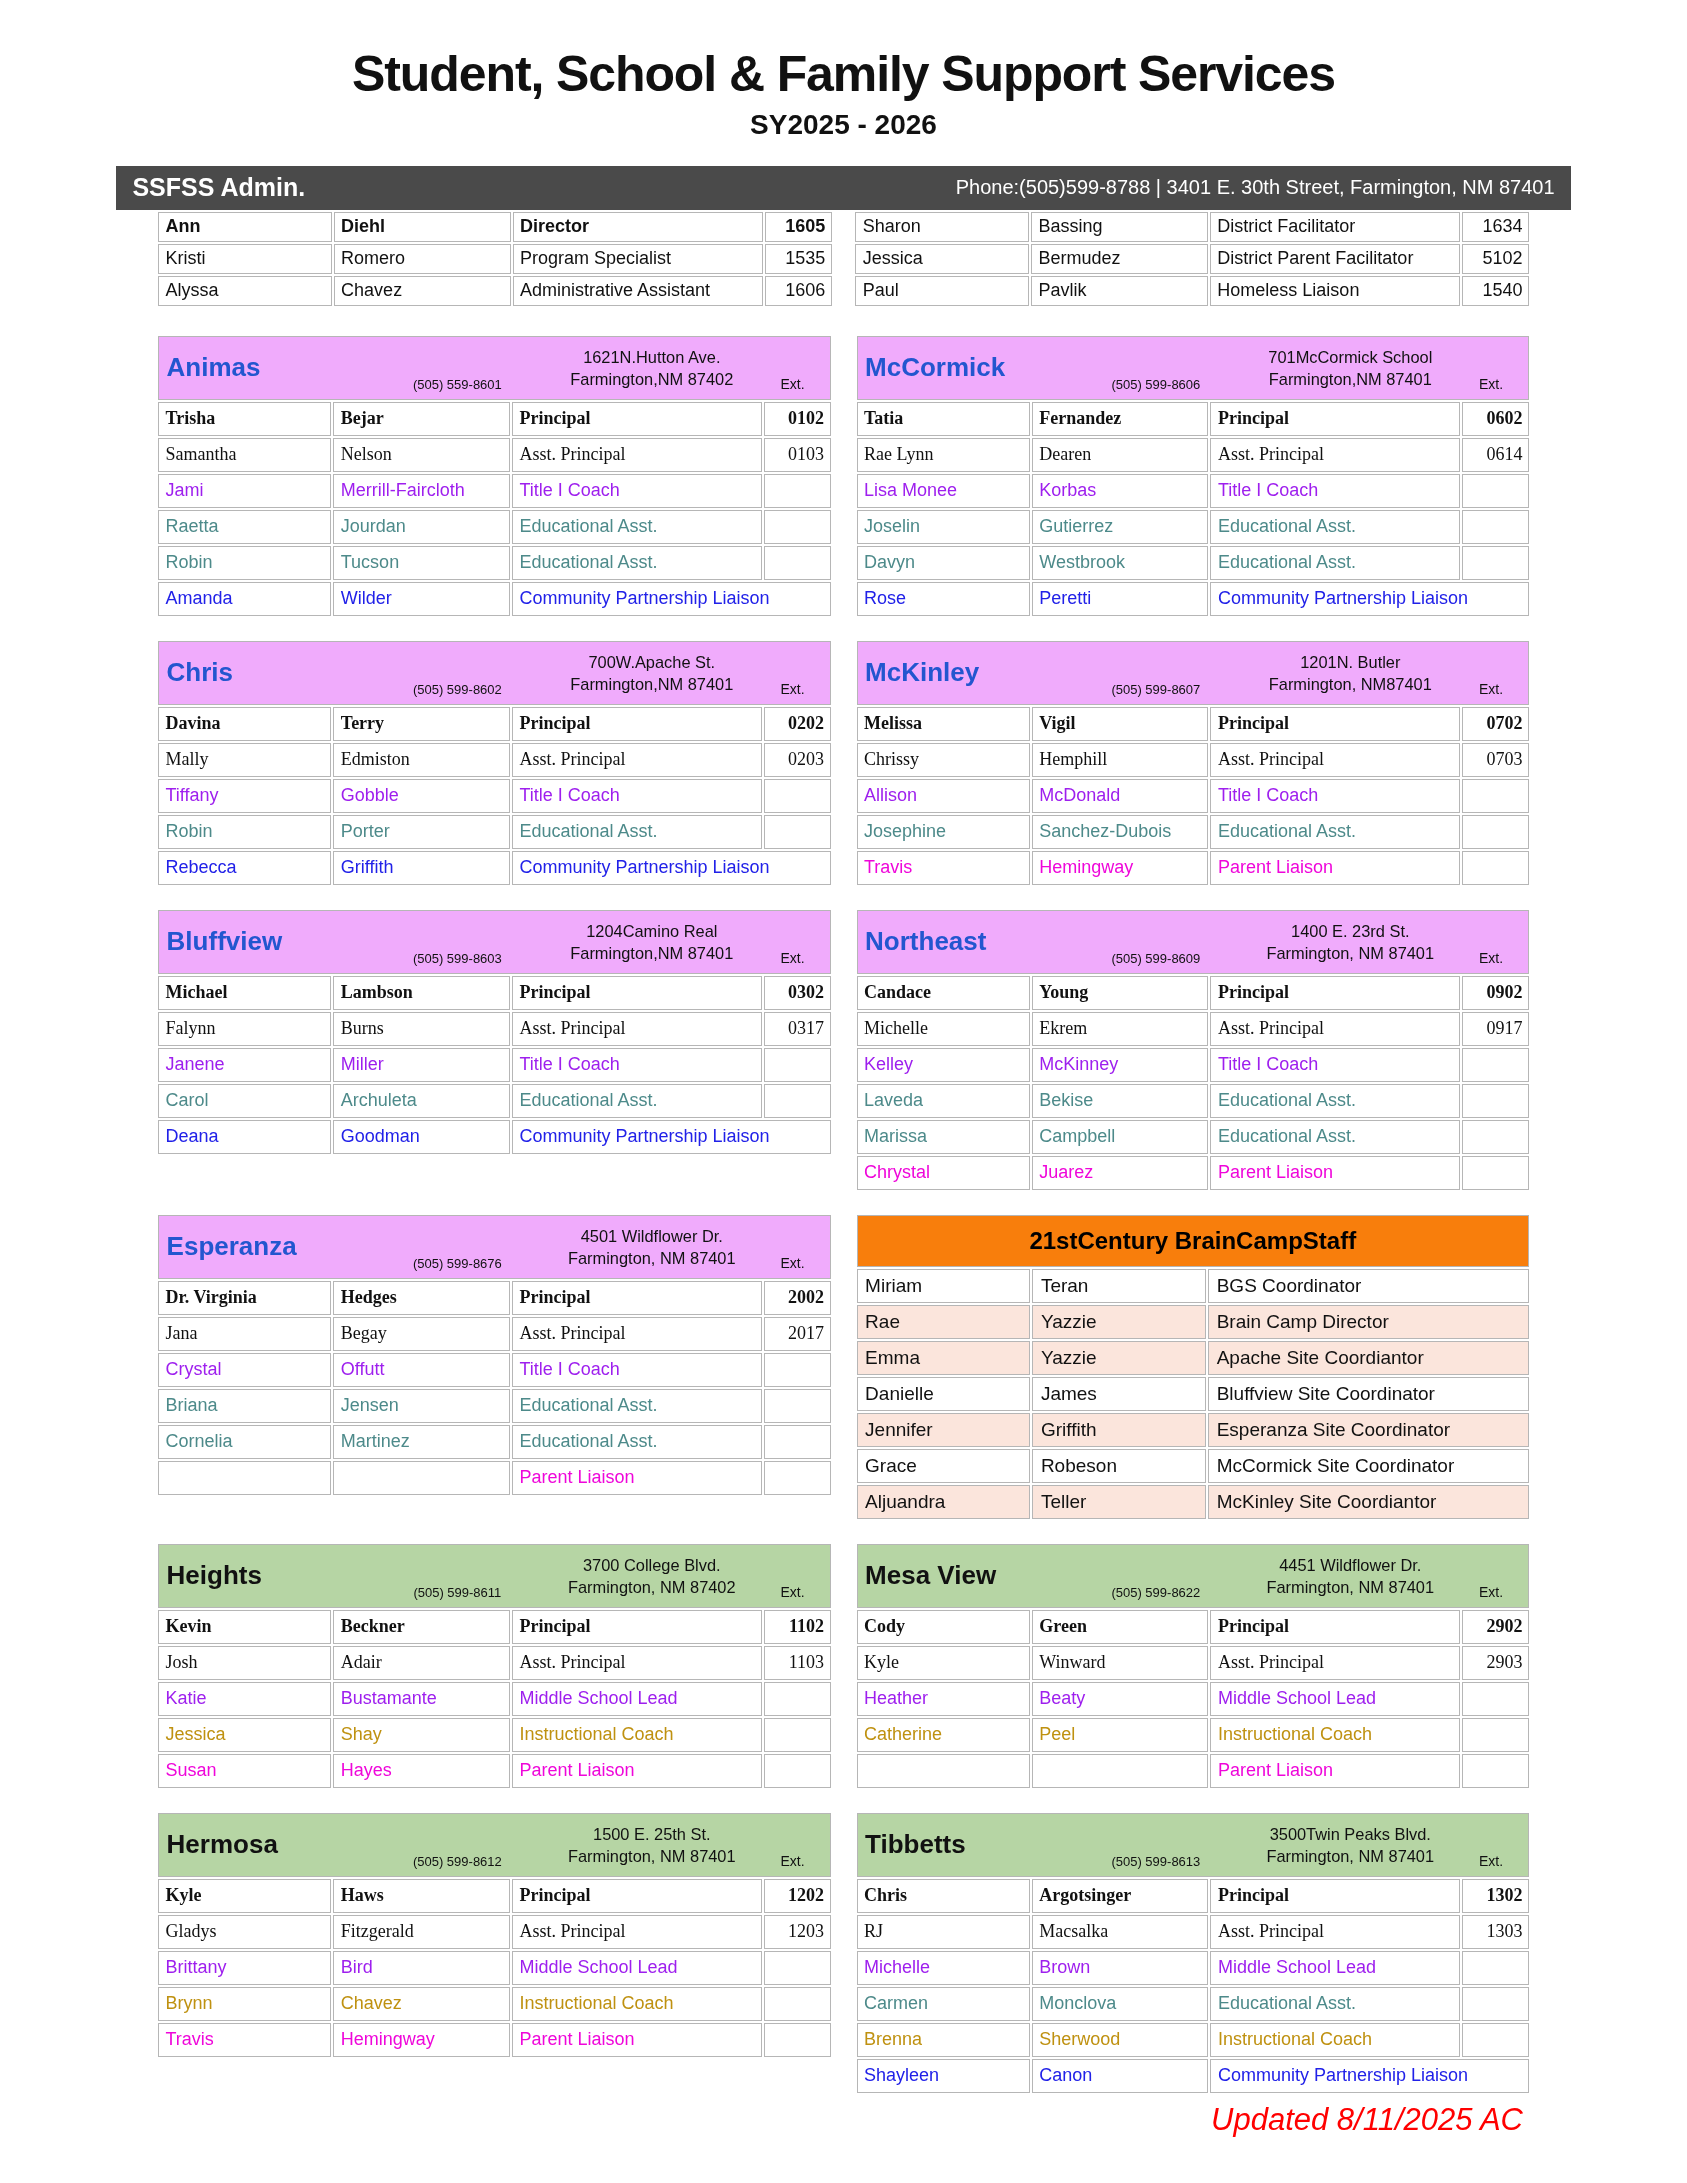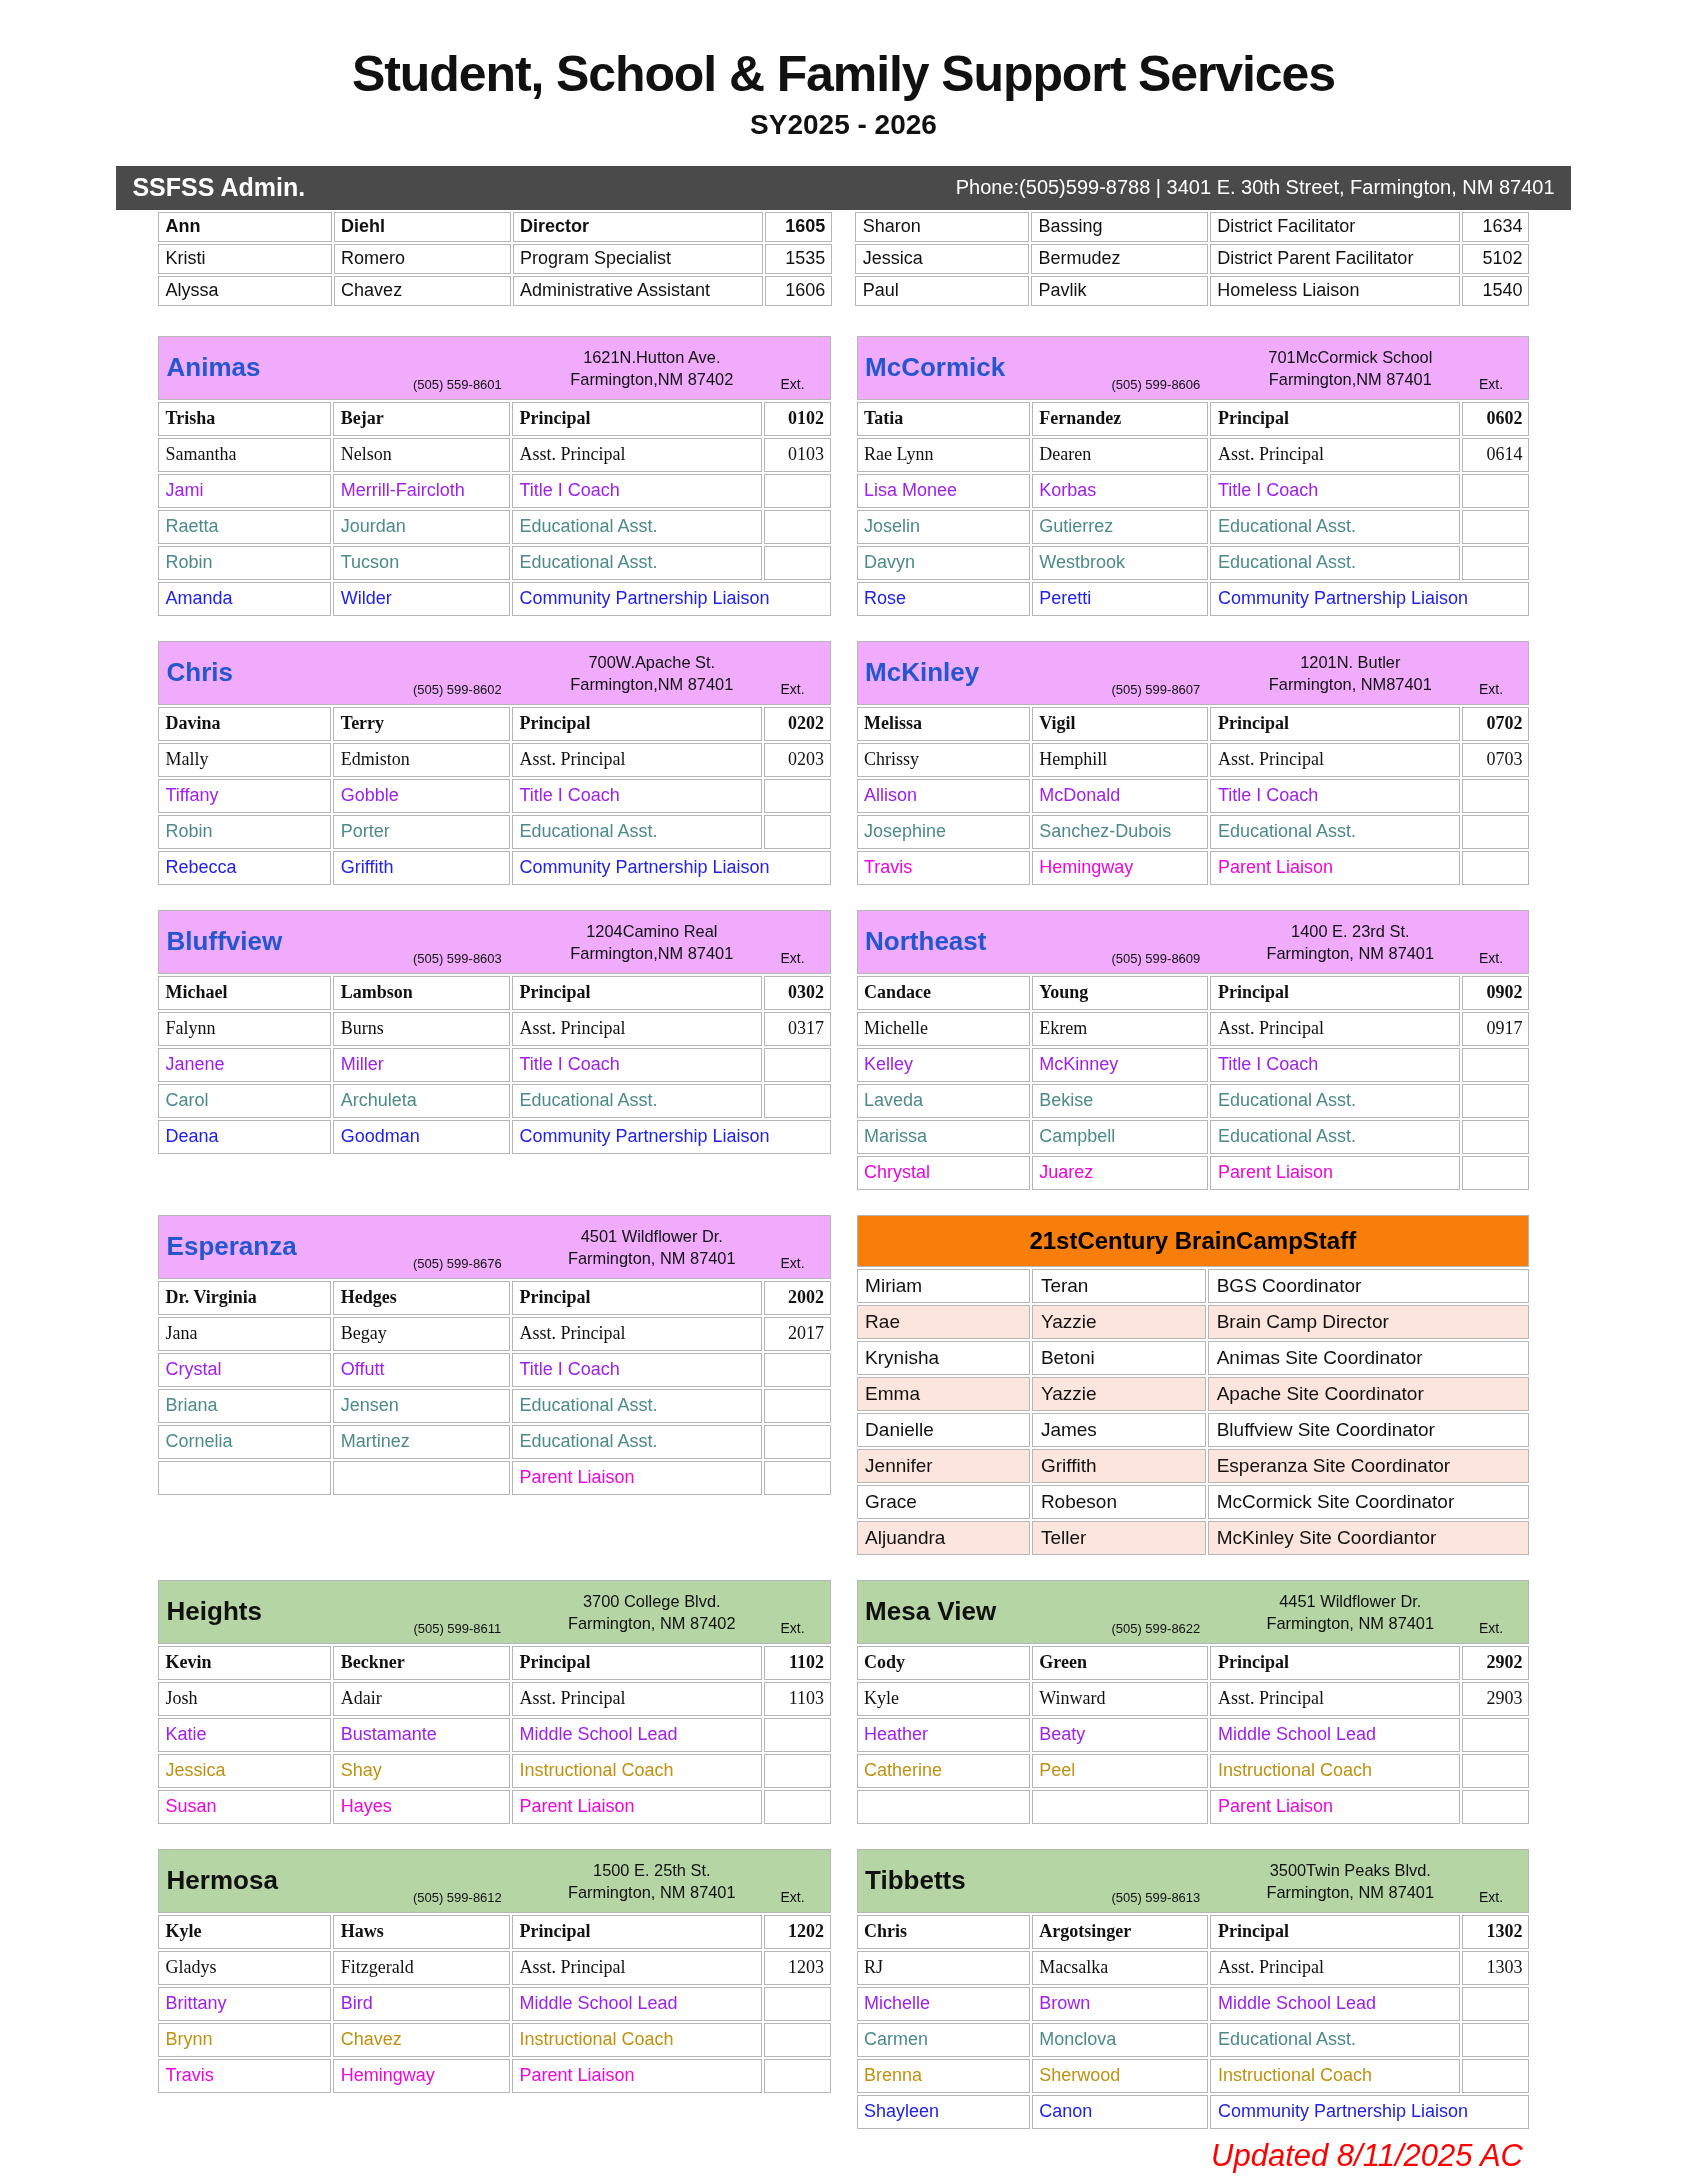--- a/index.html
+++ b/index.html
@@ -571,29 +571,24 @@
           <tr>
             <td>Miriam</td>
             <td>Teran</td>
             <td>BGS Coordinator</td>
           </tr>
           <tr class="alt">
             <td>Rae</td>
             <td>Yazzie</td>
             <td>Brain Camp Director</td>
           </tr>
-          <tr>
-            <td>Krynisha</td>
-            <td>Betoni</td>
-            <td>Animas Site Coordinator</td>
-          </tr>
           <tr class="alt">
             <td>Emma</td>
             <td>Yazzie</td>
-            <td>Apache Site Coordinator</td>
+            <td>Apache Site Coordiantor</td>
           </tr>
           <tr>
             <td>Danielle</td>
             <td>James</td>
             <td>Bluffview Site Coordinator</td>
           </tr>
           <tr class="alt">
             <td>Jennifer</td>
             <td>Griffith</td>
             <td>Esperanza Site Coordinator</td>

